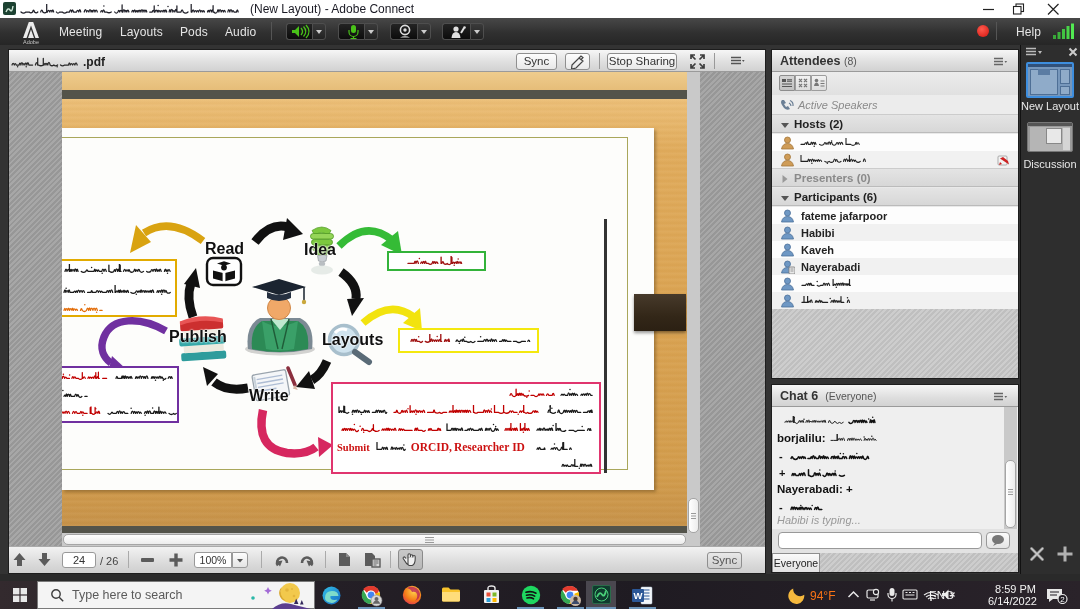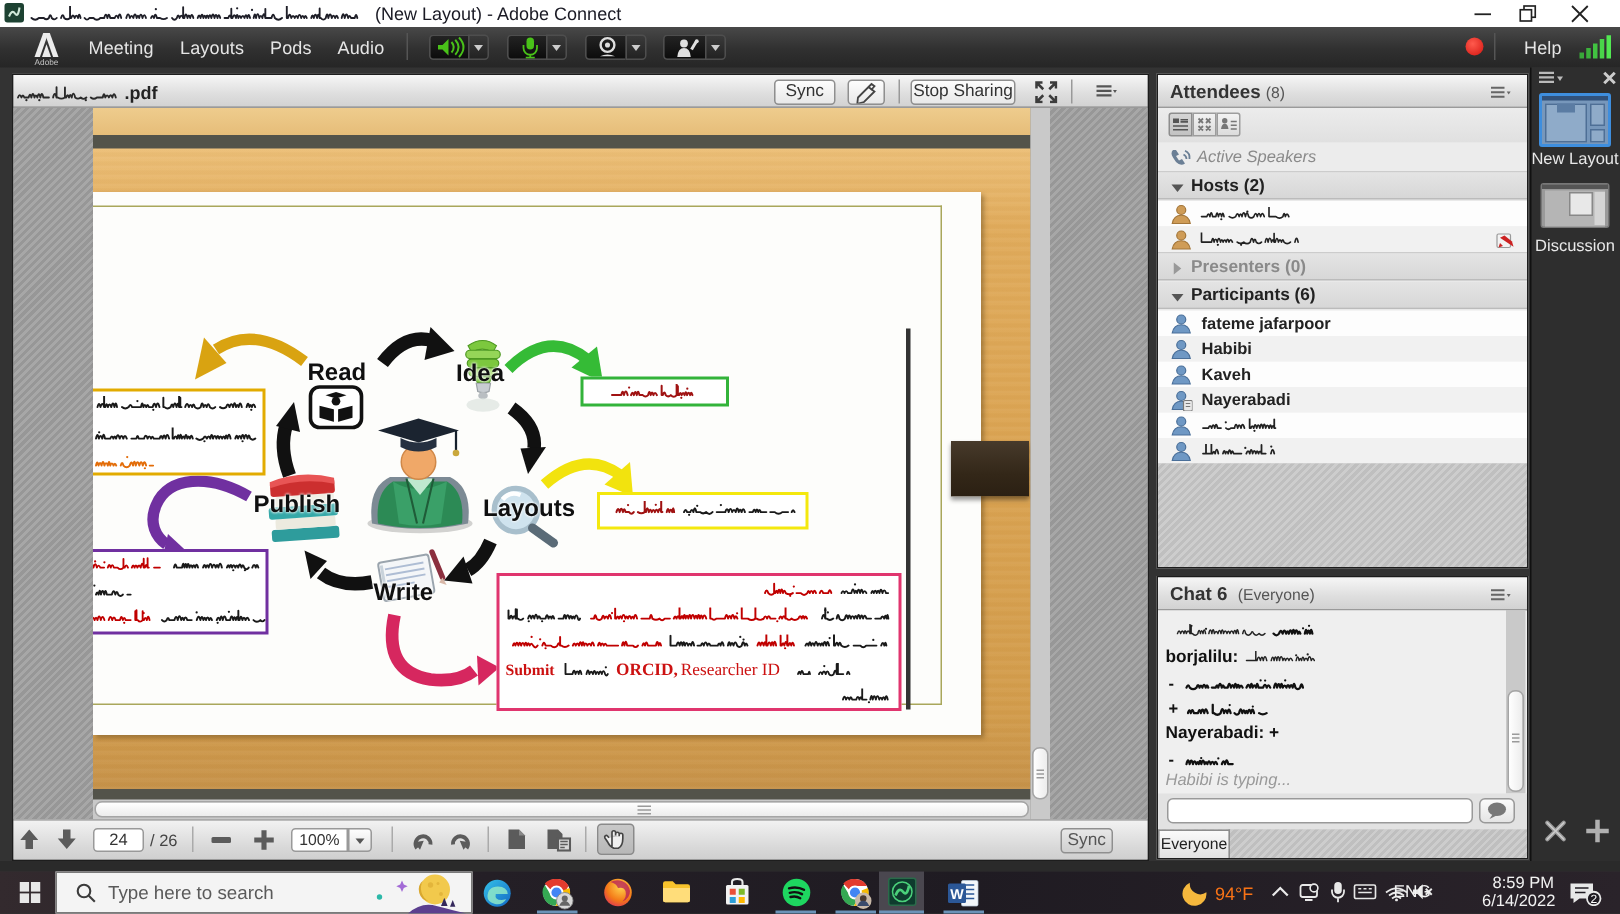--- a/index.html
+++ b/index.html
@@ -349,21 +349,21 @@
         <span style="font-family:'Liberation Serif',serif;color:#cc1111;font-weight:bold;font-size:10.5px">Submit</span>
         <span style="width:6px"></span>
         <svg width="31" height="10" viewBox="0 0 31 10" style="display:block">
           <path d="M1.0,7.4 l0,-7.0 l0,7.0 l0.8,0 l3.9,0 q1.0,-4.6 2.0,0 q1.1,-3.7 2.1,0 q0.9,-4.6 1.8,0 m3.4,0 q1.0,-4.9 1.9,0 q1.2,-3.2 2.4,0 q1.0,-4.3 1.9,0 q1.0,-2.8 2.0,0 q1.0,-3.5 2.0,0 q1.1,-4.0 2.2,0 q0.9,1.8 1.8,0" fill="none" stroke="#1a1a1a" stroke-width="1.25" stroke-linecap="round" stroke-linejoin="round"></path>
           <circle cx="27.9" cy="2.9" r="0.75" fill="#1a1a1a"></circle>
         </svg>
         <span style="width:4px"></span>
         <span style="font-family:'Liberation Serif',serif;color:#cc1111;font-weight:bold;font-size:11.5px">ORCID</span>
         <span style="font-family:'Liberation Serif',serif;color:#cc1111;font-weight:bold;font-size:11.5px">,</span>
         <span style="width:2px"></span>
-        <span style="font-family:'Liberation Serif',serif;color:#cc1111;font-weight:normal;font-size:11.5px">Researcher&nbsp;ID</span>
+        <span style="font-family:'Liberation Serif',serif;color:#cc1111;font-weight:bold;font-size:11.5px">Researcher&nbsp;ID</span>
         <span style="width:11px"></span>
         <svg width="10" height="10" viewBox="0 0 10 10" style="display:block">
           <path d="M1.0,7.4 q0.9,-3.2 1.7,0 q0.9,-4.1 1.9,0 l3.3,0 q0.6,-3.2 1.1,0" fill="none" stroke="#1a1a1a" stroke-width="1.25" stroke-linecap="round" stroke-linejoin="round"></path>
         </svg>
         <span style="width:4px"></span>
         <svg width="24" height="10" viewBox="0 0 24 10" style="display:block">
           <path d="M1.0,7.4 q1.0,-2.7 2.1,0 q1.2,-3.4 2.4,0 q1.1,-3.7 2.2,0 q1.5,1.7 3.1,0 q1.0,-4.7 2.0,0 l0,-6.7 l0,6.7 l0.8,0 l0,-7.0 l0,7.0 l0.8,0 l2.8,0 m2.4,0 q0.8,-3.3 1.7,0" fill="none" stroke="#1a1a1a" stroke-width="1.25" stroke-linecap="round" stroke-linejoin="round"></path>
           <circle cx="4.5" cy="2.0" r="0.75" fill="#1a1a1a"></circle>
         </svg>
       </div>

